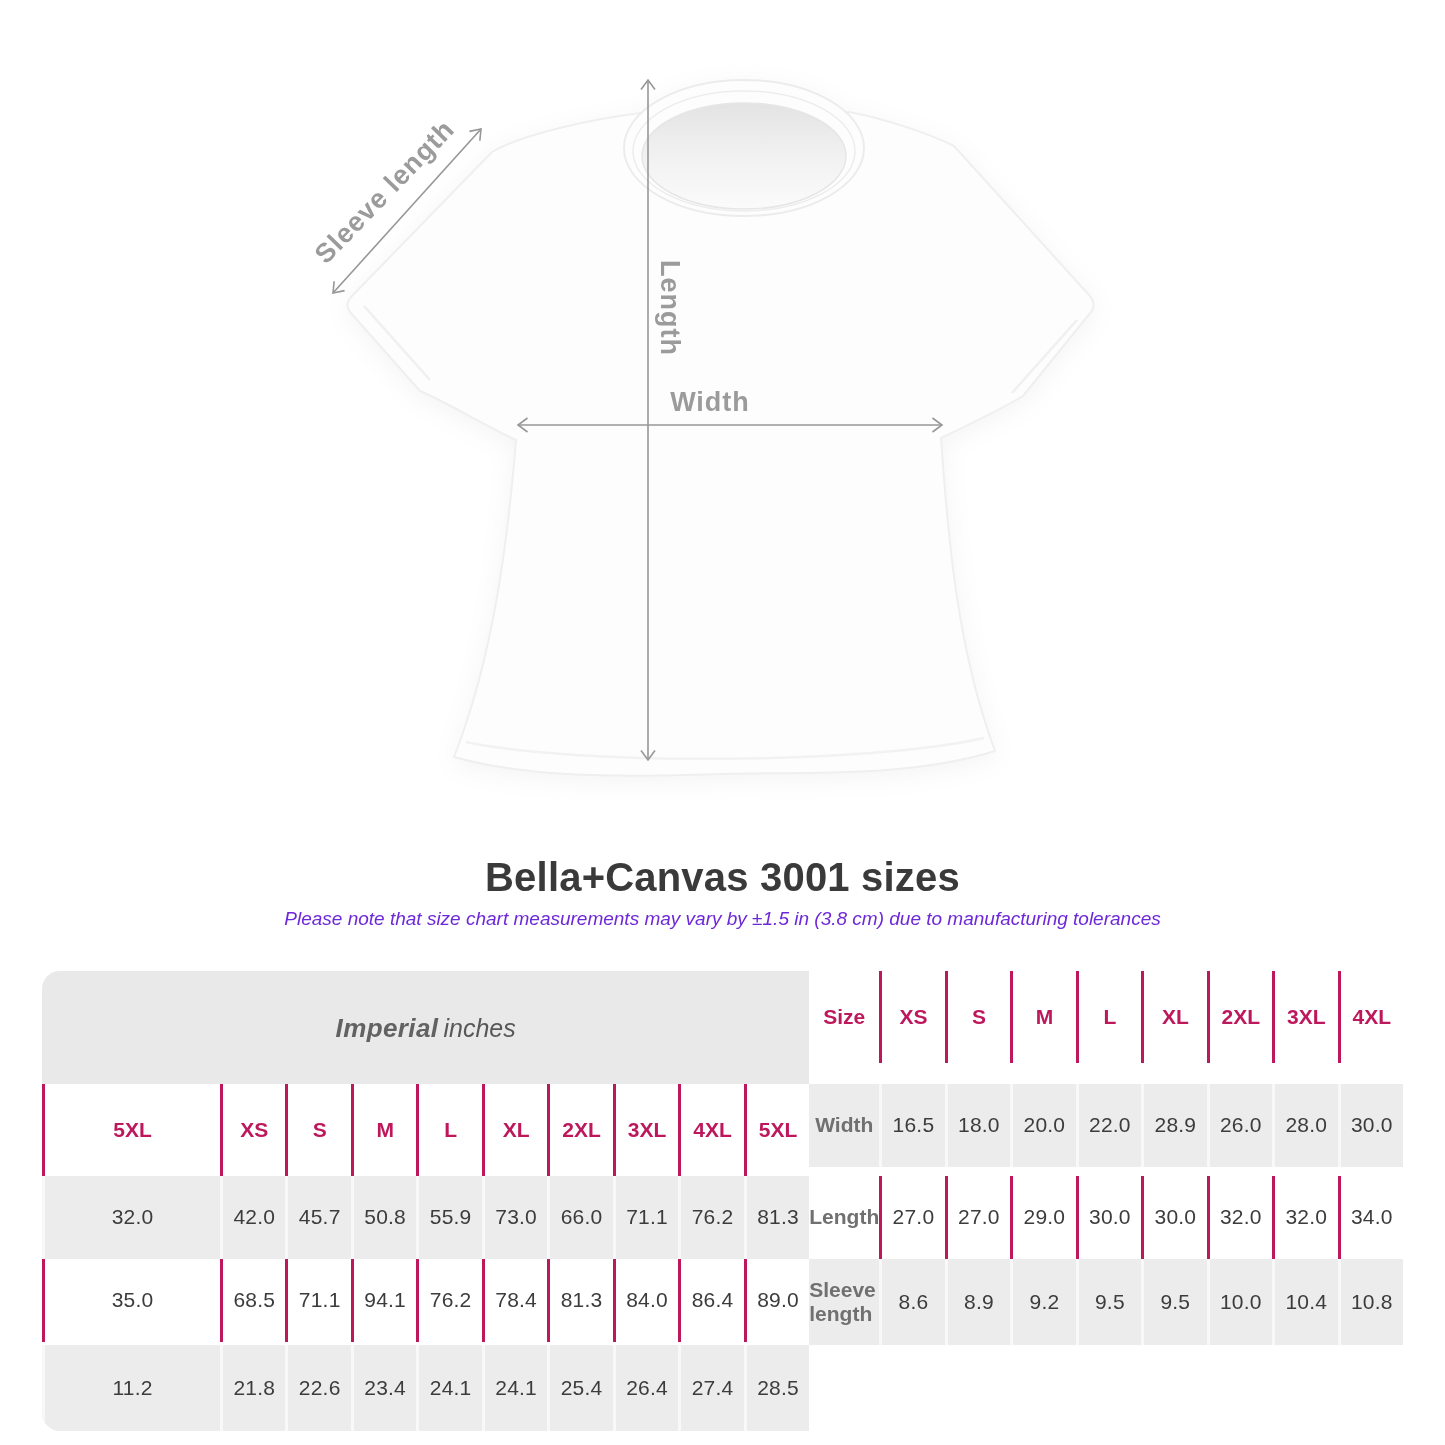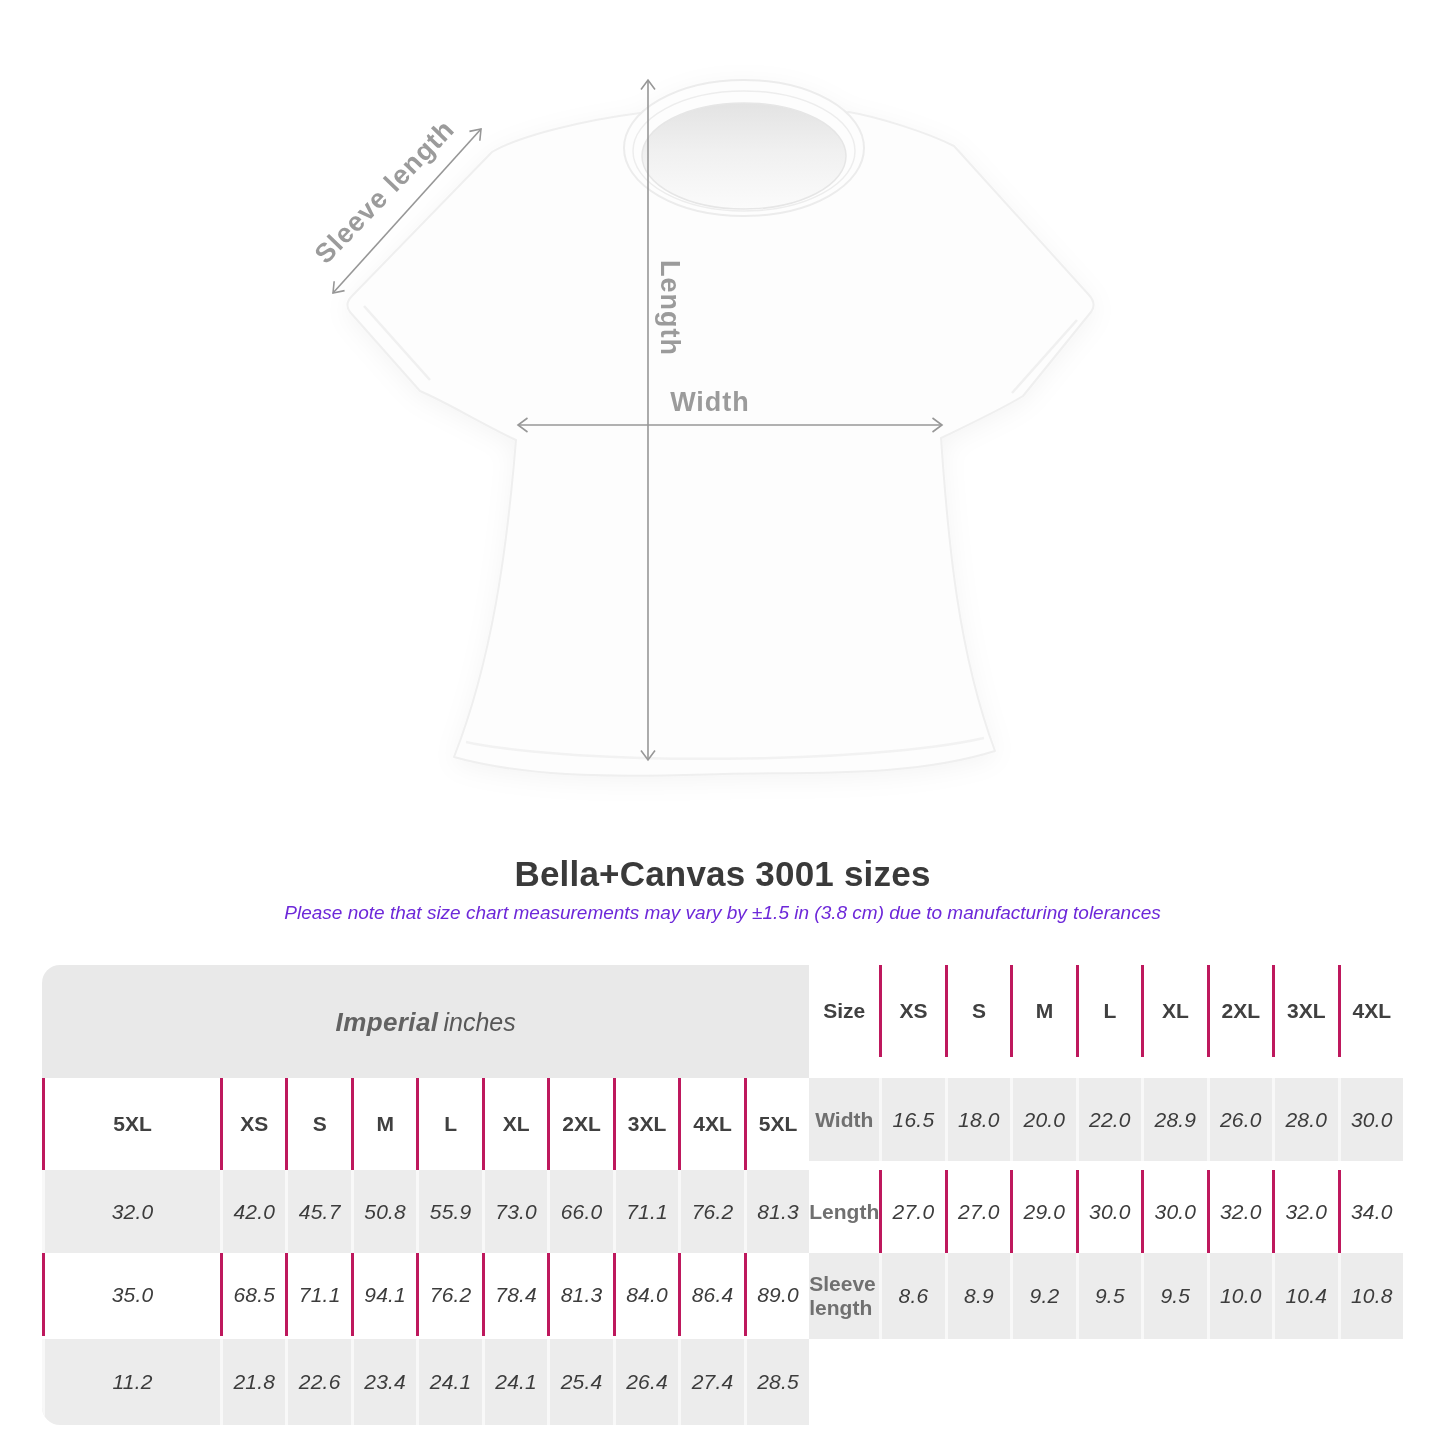--- a/index.html
+++ b/index.html
@@ -6,21 +6,21 @@
   html,body { background:#ffffff; }
   body {
     width:1445px; height:1445px; overflow:hidden;
     font-family:"Liberation Sans", sans-serif;
   }
   .diagram-wrap { width:1445px; height:840px; }
 
   
   .title {
     margin:14px 0 0; text-align:center;
-    font-size:35px; font-weight:bold; color:#3a3a3a;
+    font-size:40px; font-weight:bold; color:#3a3a3a;
     line-height:1.15; letter-spacing:0.2px;
   }
   .subtitle {
     margin:8px 0 0; text-align:center;
     font-size:19px; font-style:italic; color:#6d28d9; line-height:1.2;
   }
 
   
   .size-table {
     margin:40px 42px 0;
@@ -33,23 +33,23 @@
     background:#e9e9e9; height:113px;
     display:flex; flex-direction:row; align-items:center; justify-content:center;
     gap:5px; padding-top:2px;
   }
   .band-imperial { grid-column:1 / 11; }
   .band-metric   { grid-column:11 / 20; }
   .band-title { font-size:26px; font-weight:bold; font-style:italic; color:#626262; letter-spacing:0.4px; }
   .band-sub   { font-size:25px; font-style:italic; color:#585858; }
 
   .cell { display:flex; align-items:center; justify-content:center; }
-  .hdr  { height:92px; background:#ffffff; font-weight:bold; font-size:21px; color:#404040; }
+  .hdr  { height:92px; background:#ffffff; font-weight:bold; font-size:21px; color:#be185d; }
   .rowlabel { font-weight:bold; font-size:21px; color:#707070; }
-  .val  { font-size:21px; color:#3c3c3c; letter-spacing:0.2px;font-style:italic; }
+  .val  { font-size:21px; color:#3c3c3c; letter-spacing:0.2px; }
   .r-odd  { background:#ececec; height:83px; }
   .r-even { background:#ffffff; height:83px; }
   .r-last { height:86px; }
   .dv-l { border-left:3px solid #be185d; }  
   .dv-w { border-left:3px solid #f8f8f8; }  
 </style>
 </head>
 <body>
 
 <div class="diagram-wrap">

